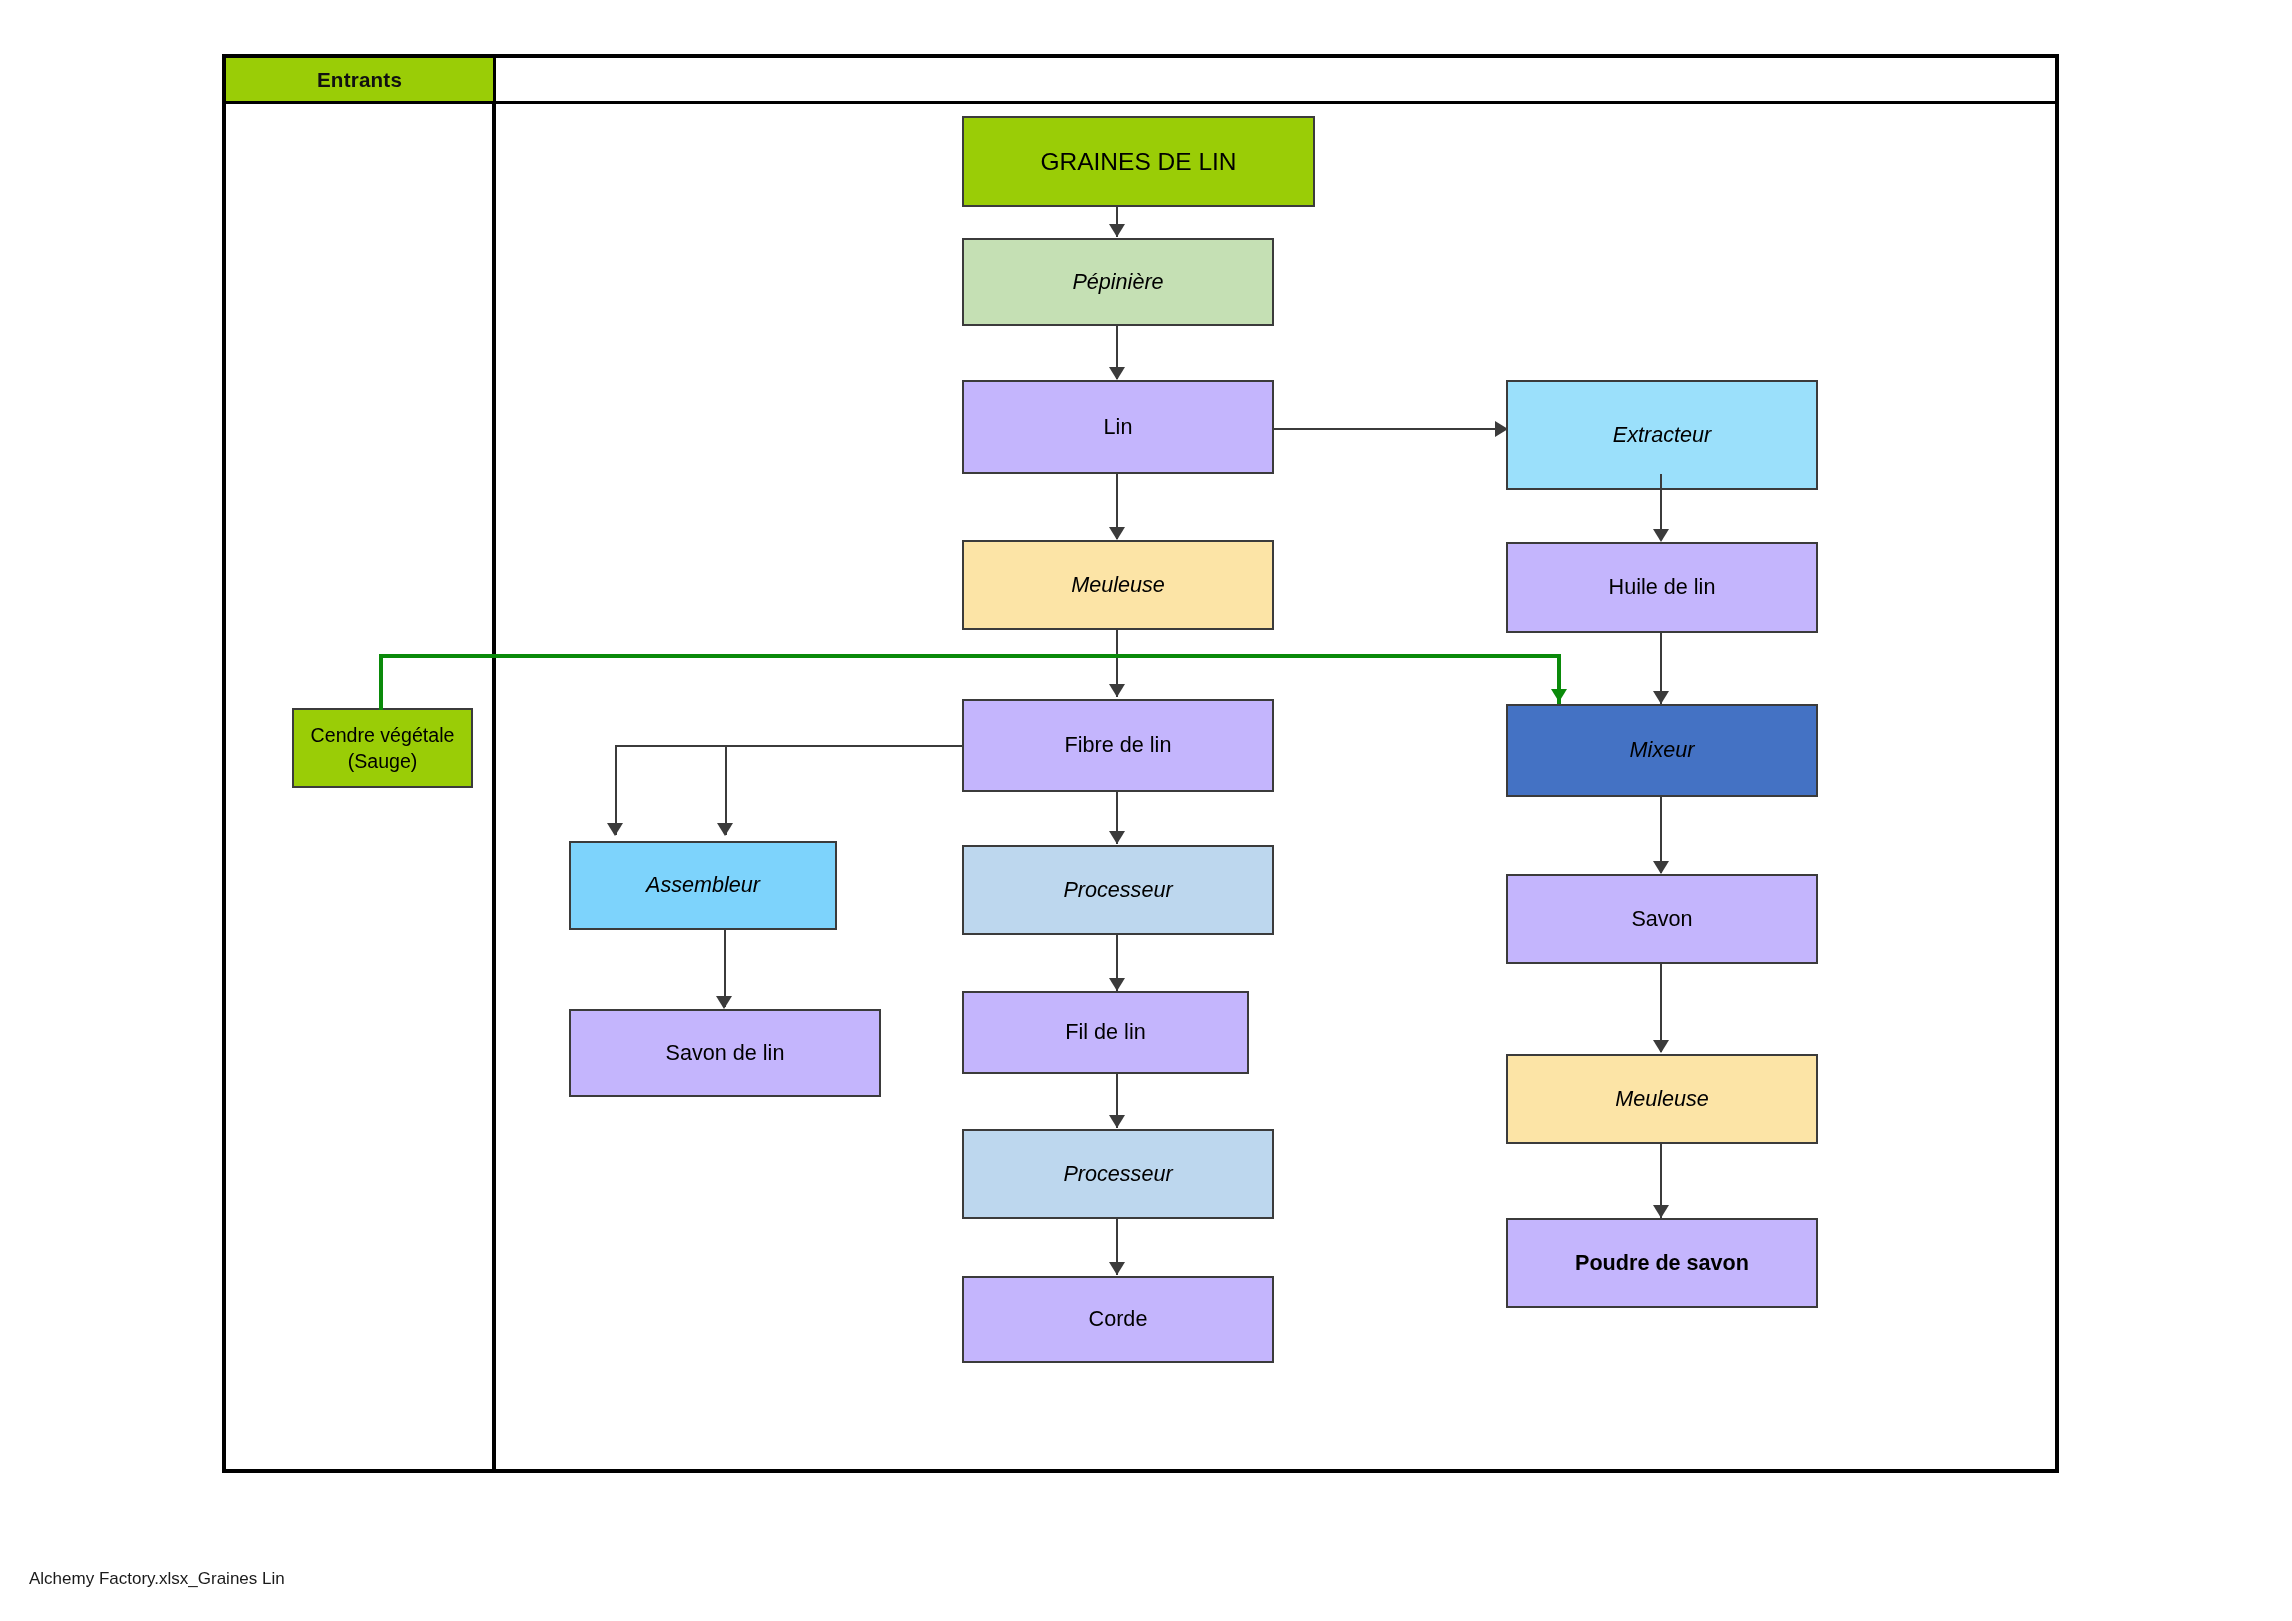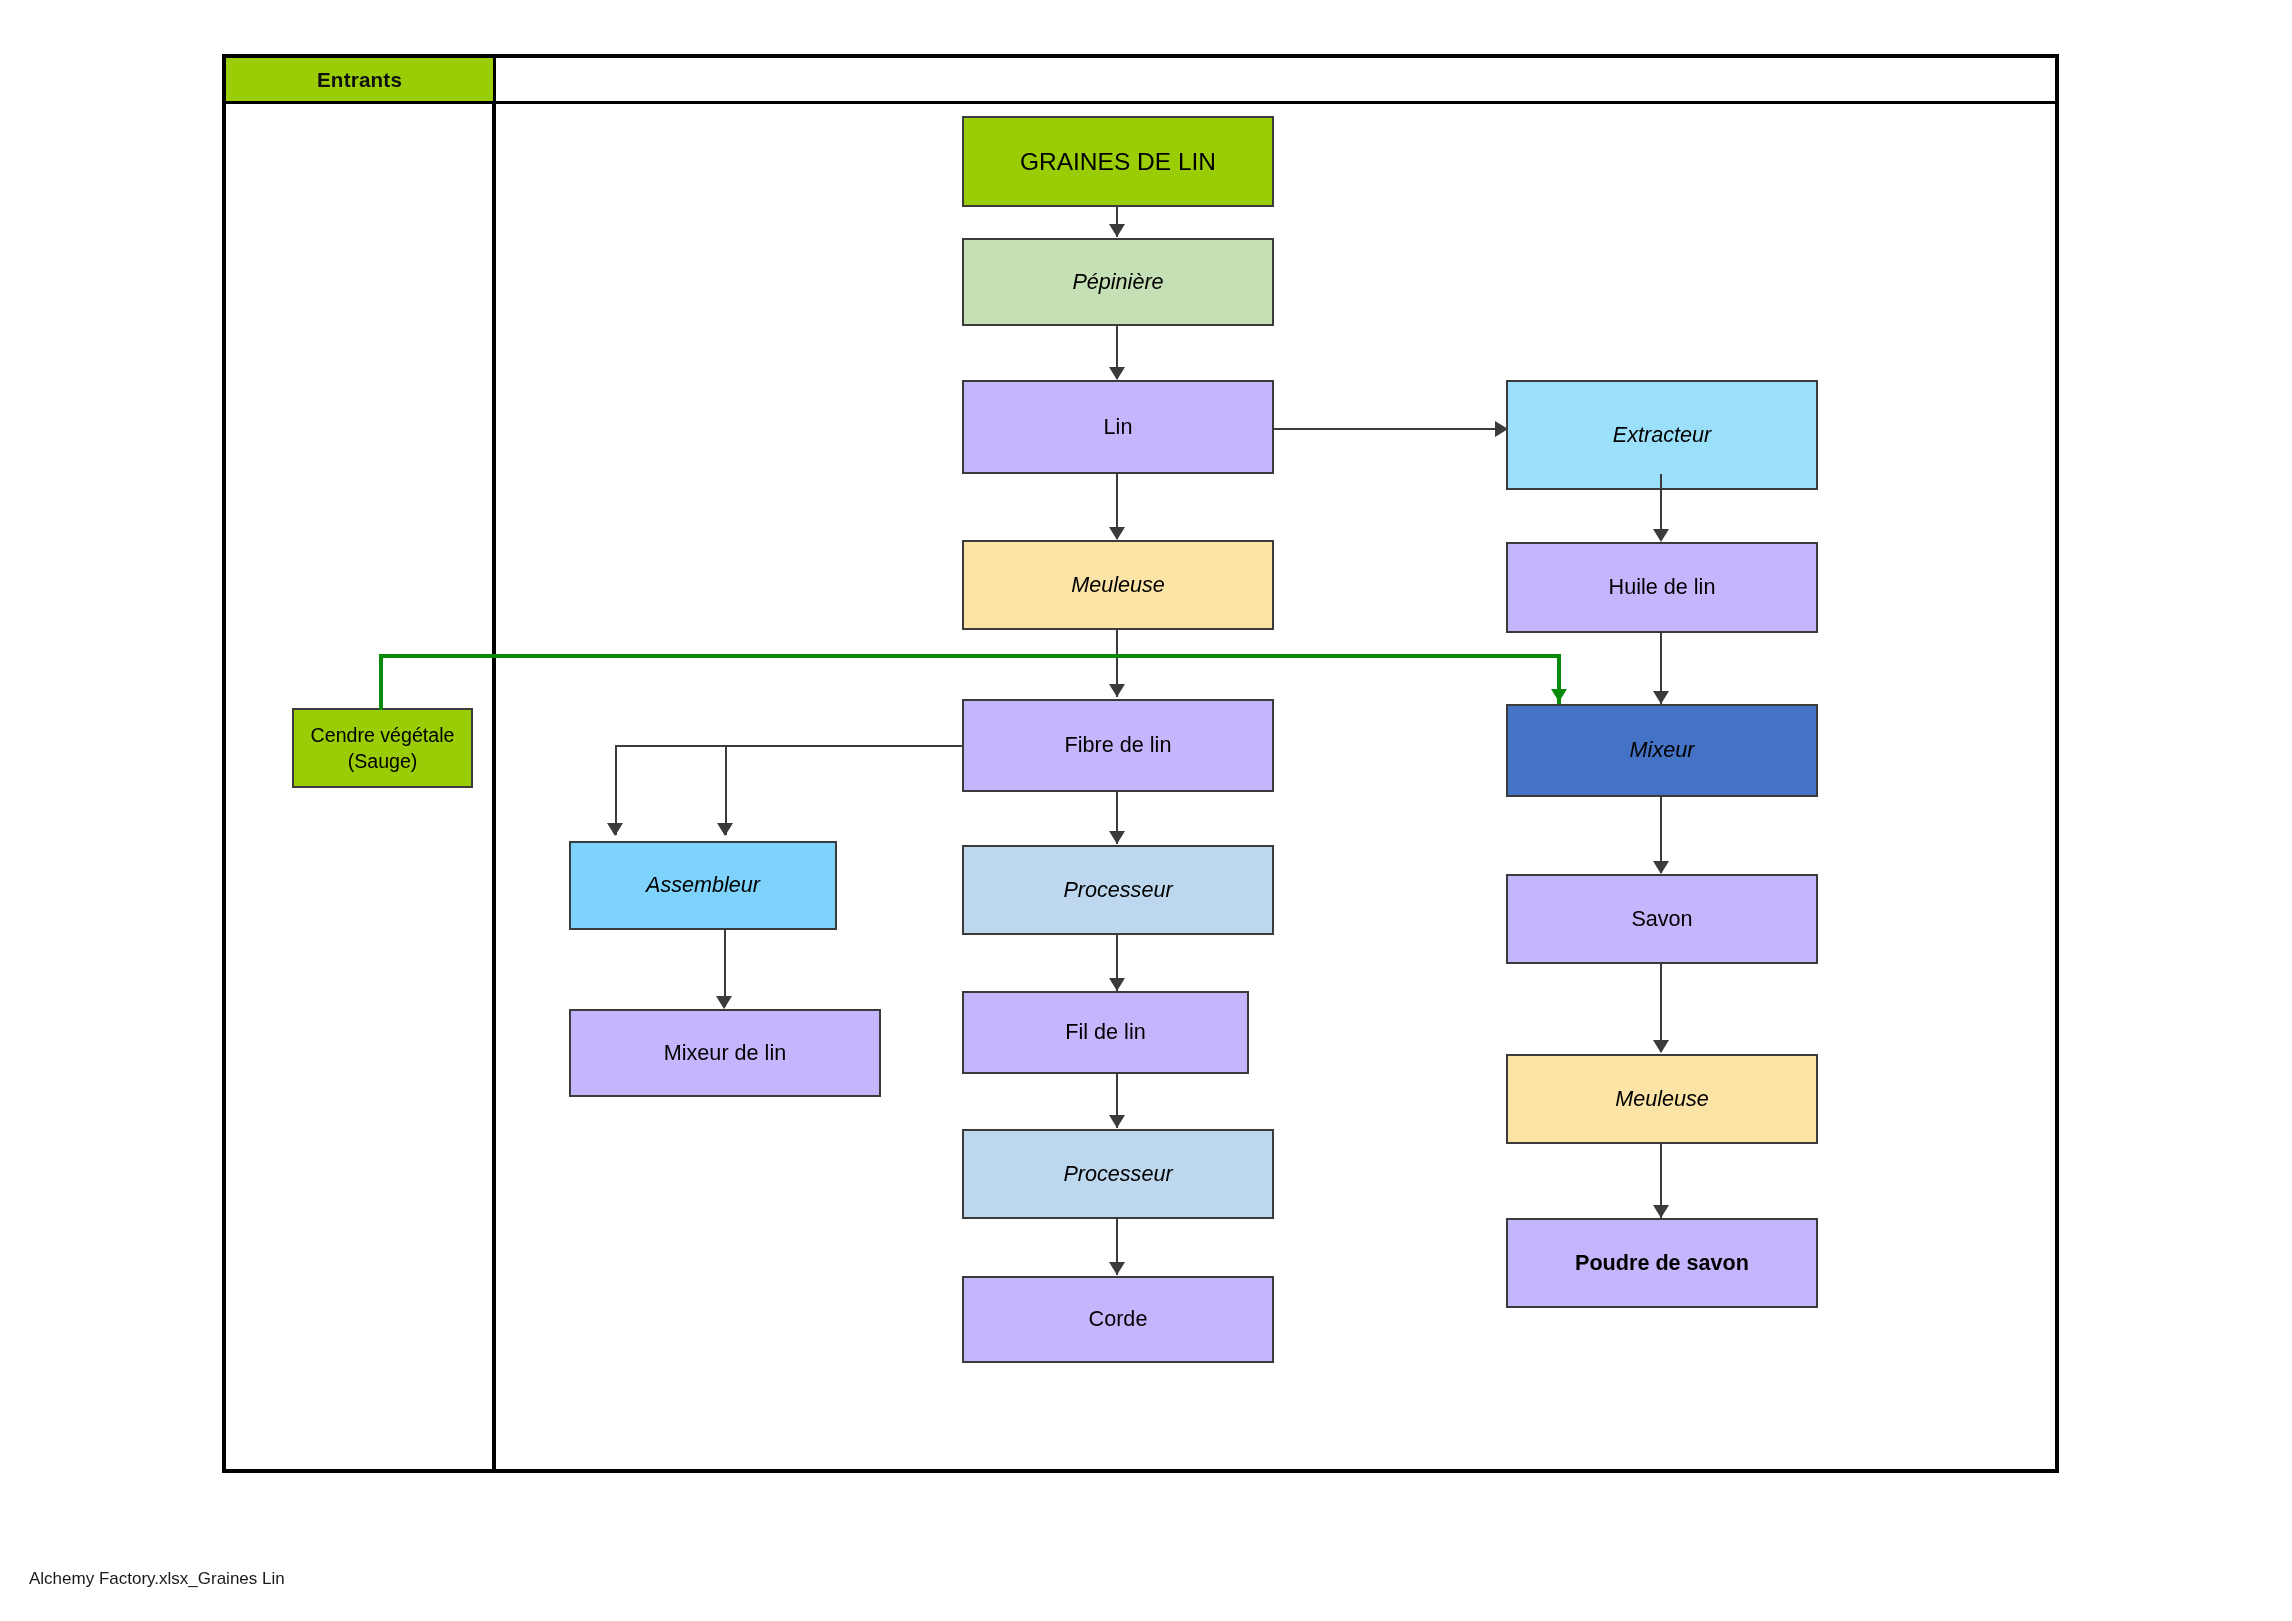--- a/index.html
+++ b/index.html
@@ -122,21 +122,21 @@
 </style>
 </head>
 <body>
 
 <div id="frame"></div>
 <div id="header-divider"></div>
 <div id="col-divider"></div>
 
 <div id="entrants-header">Entrants</div>
 
-<div class="node title" style="left:962px; top:116px; width:312px; height:91px; background:#9ACD06;">GRAINES DE LIN</div>
+<div class="node title" style="left:962px; top:116px; width:353px; height:91px; background:#9ACD06;">GRAINES DE LIN</div>
 
 <div class="ln" style="left:1116px; top:207px; width:2px; height:30px;"></div>
 <div class="arrowhead" style="left:1109px; top:224px;"></div>
 
 <div class="node machine" style="left:962px; top:238px; width:312px; height:88px; background:#C5E0B4;">Pépinière</div>
 
 <div class="ln" style="left:1116px; top:326px; width:2px; height:53px;"></div>
 <div class="arrowhead" style="left:1109px; top:367px;"></div>
 
 <div class="node" style="left:962px; top:380px; width:312px; height:94px;">Lin</div>
@@ -178,21 +178,21 @@
 <div class="ln" style="left:1116px; top:1219px; width:2px; height:56px;"></div>
 <div class="arrowhead" style="left:1109px; top:1262px;"></div>
 
 <div class="node" style="left:962px; top:1276px; width:312px; height:87px;">Corde</div>
 
 <div class="node machine" style="left:569px; top:841px; width:268px; height:89px; background:#7dd3fc;">Assembleur</div>
 
 <div class="ln" style="left:724px; top:930px; width:2px; height:77px;"></div>
 <div class="arrowhead" style="left:716px; top:996px;"></div>
 
-<div class="node" style="left:569px; top:1009px; width:312px; height:88px;">Mixeur de lin</div>
+<div class="node" style="left:569px; top:1009px; width:312px; height:88px;">Savon de lin</div>
 
 <div class="node small" style="left:292px; top:708px; width:181px; height:80px; background:#9ACD06; flex-direction:column; line-height:1.35;">
   <span>Cendre végétale</span>
   <span>(Sauge)</span>
 </div>
 
 <div class="ln green" style="left:379px; top:654px; width:3.9px; height:56px;"></div>
 <div class="ln green" style="left:379px; top:654px; width:1182px; height:3.9px;"></div>
 <div class="ln green" style="left:1557px; top:654px; width:3.9px; height:50px;"></div>
 <div class="arrowhead green" style="left:1551px; top:689px;"></div>

